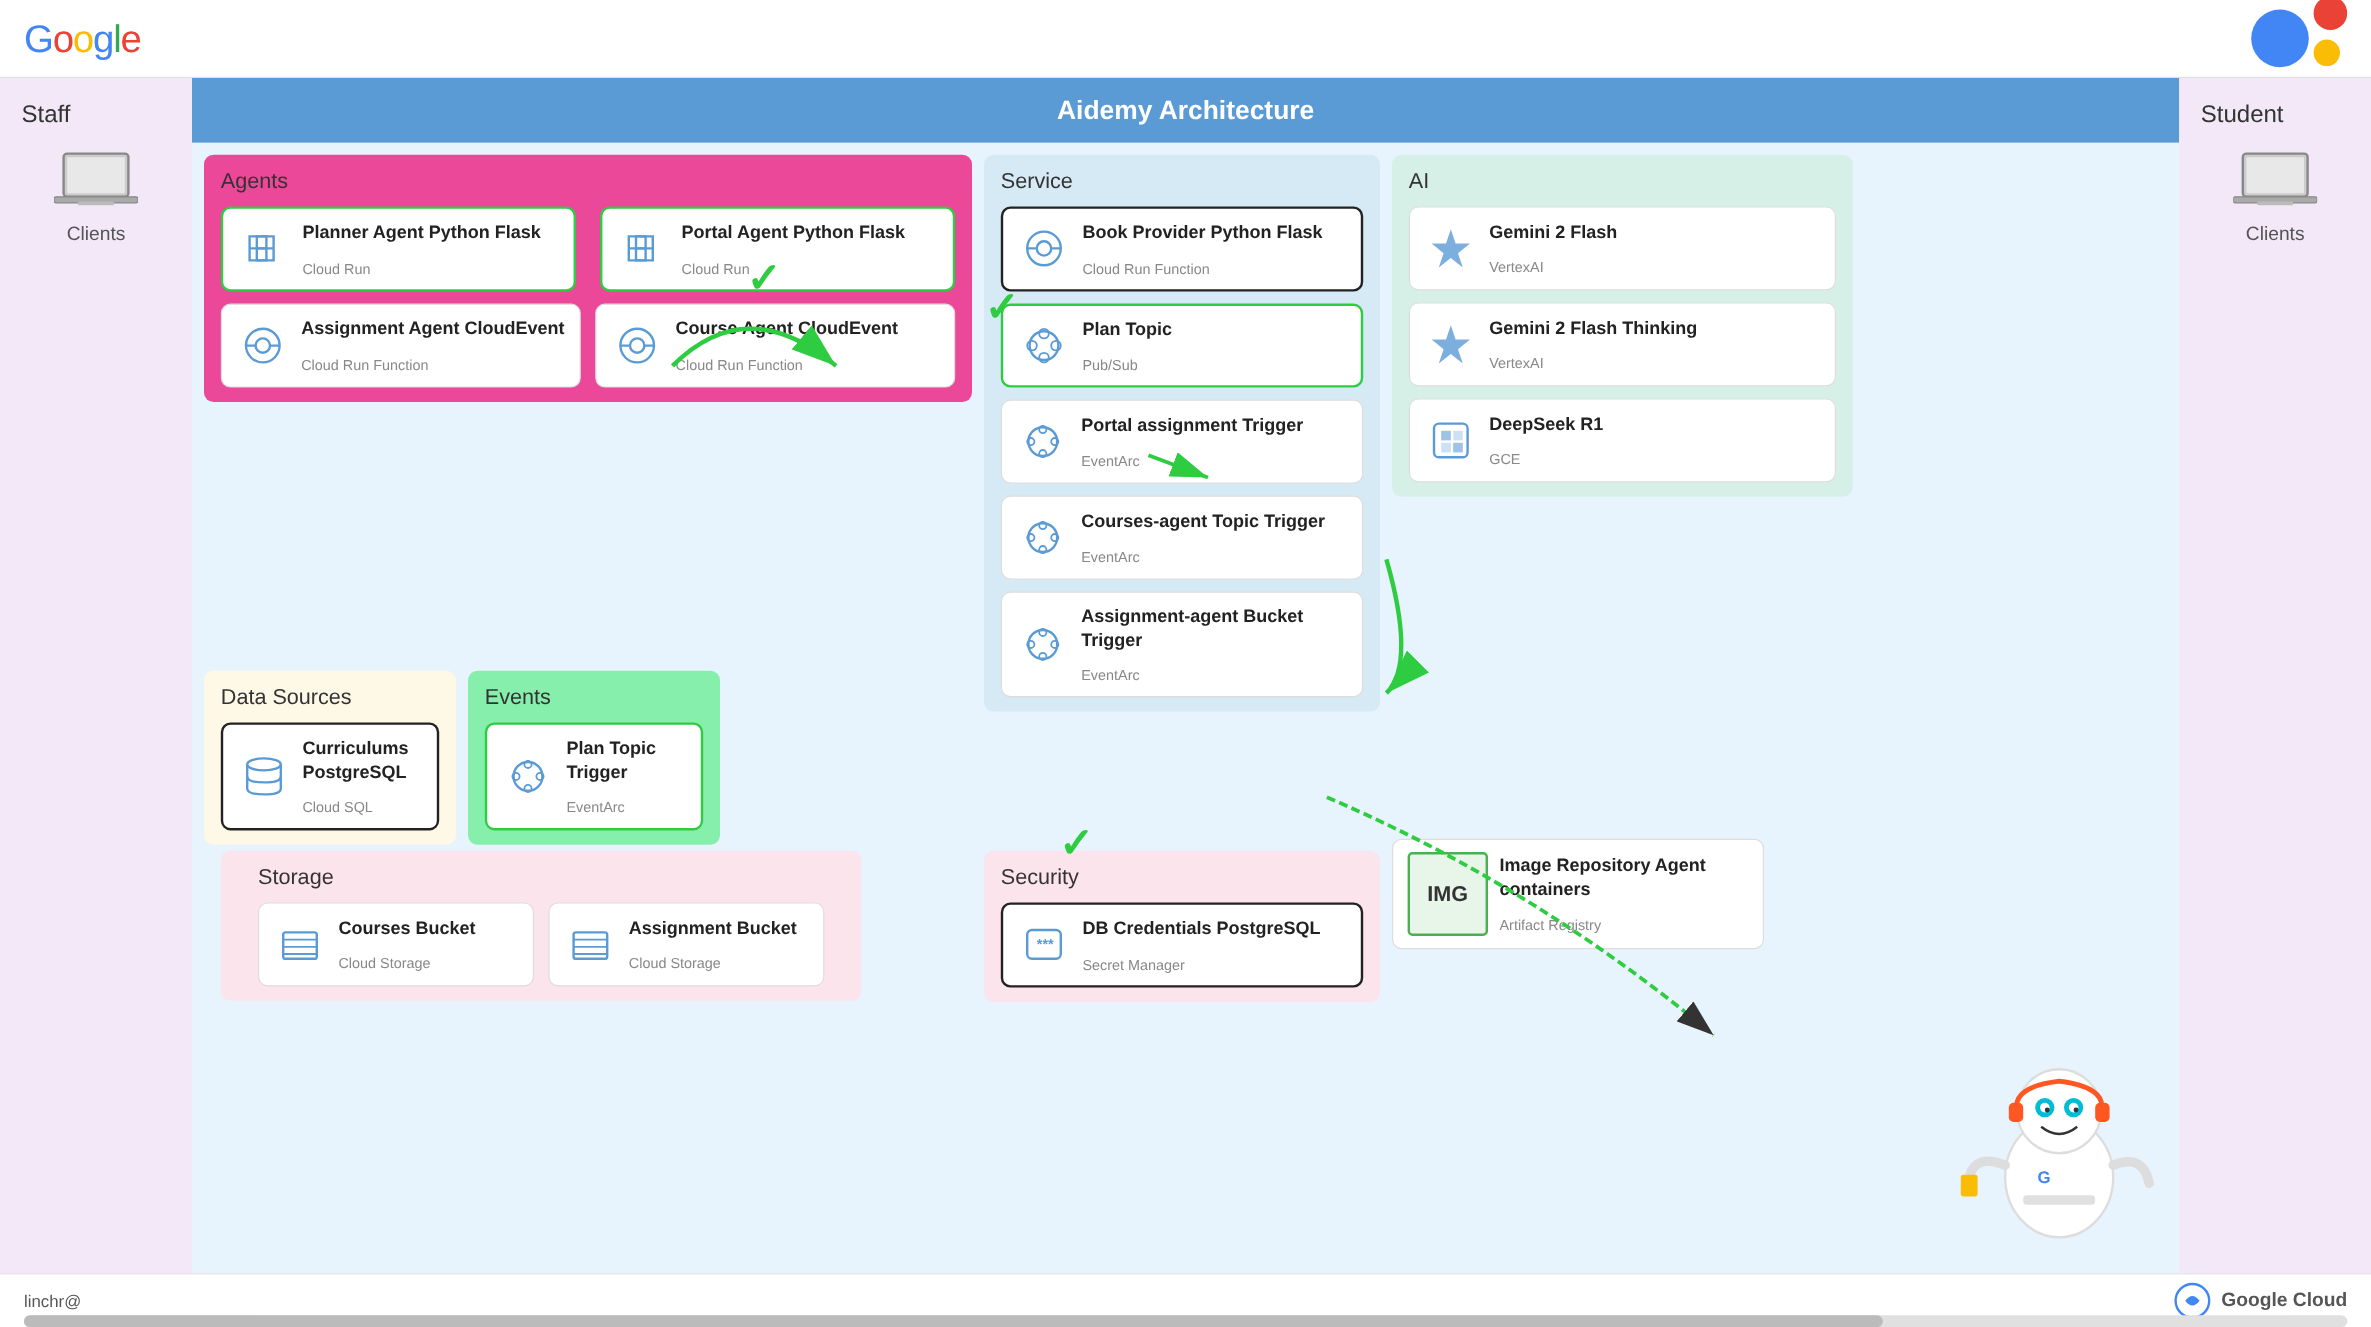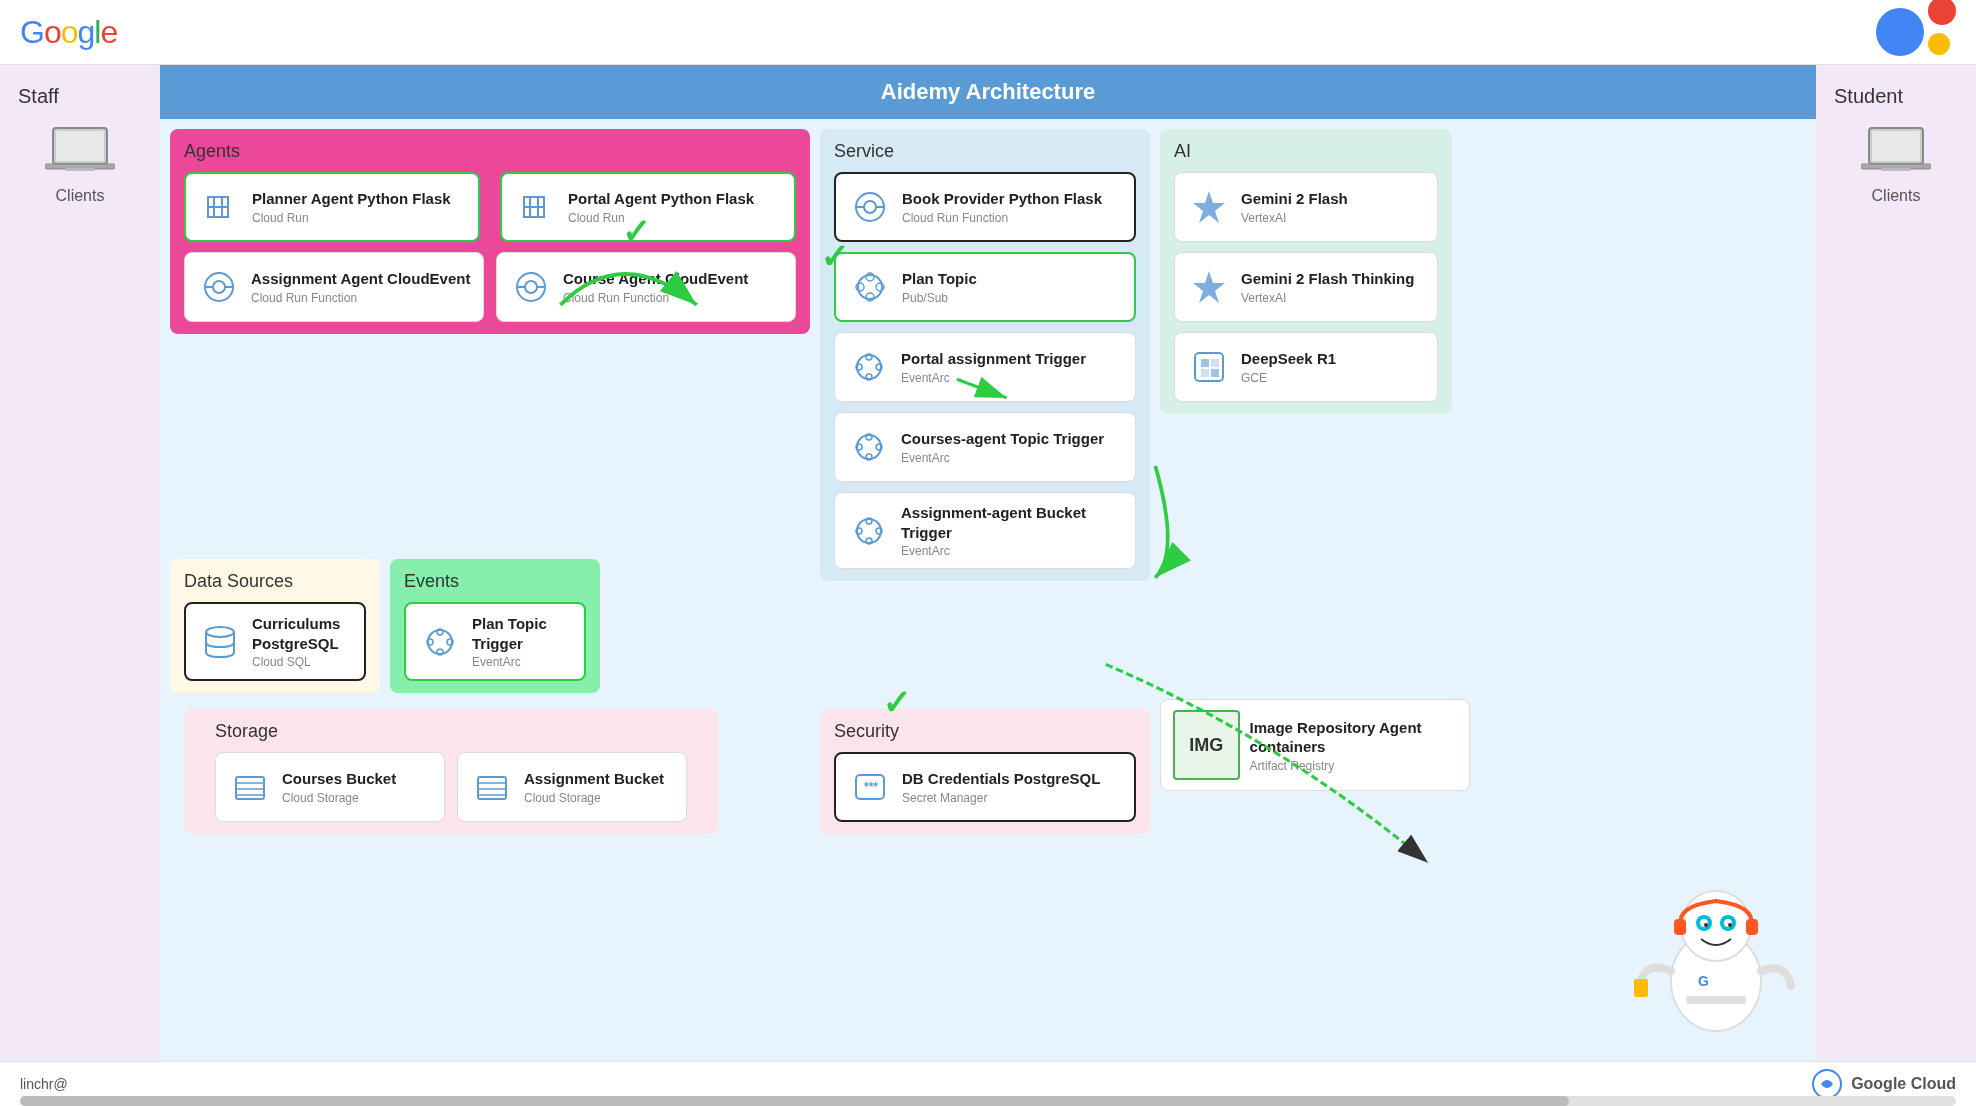--- a/index.html
+++ b/index.html
@@ -180,21 +180,21 @@
       width: 330px;
       background: #d6eaf5;
       border-radius: 8px;
       padding: 12px 14px;
     }
 
     
     .ai-section {
       position: absolute;
       top: 10px; left: 1000px;
-      width: 292px;
+      width: 384px;
       background: #d6f0e8;
       border-radius: 8px;
       padding: 12px 14px;
     }
 
     
     .datasources-section {
       position: absolute;
       top: 440px; left: 10px;
       width: 210px;
@@ -263,21 +263,21 @@
     }
     .comp-name {
       font-size: 15px;
       font-weight: 600;
       color: #222;
       line-height: 1.3;
     }
     .comp-sub {
       font-size: 12px;
       color: #888;
-      margin-top: 2px;
+      margin-top: 13px;
     }
 
     
     .icon-box {
       width: 44px;
       height: 44px;
       flex-shrink: 0;
       display: flex;
       align-items: center;
       justify-content: center;

